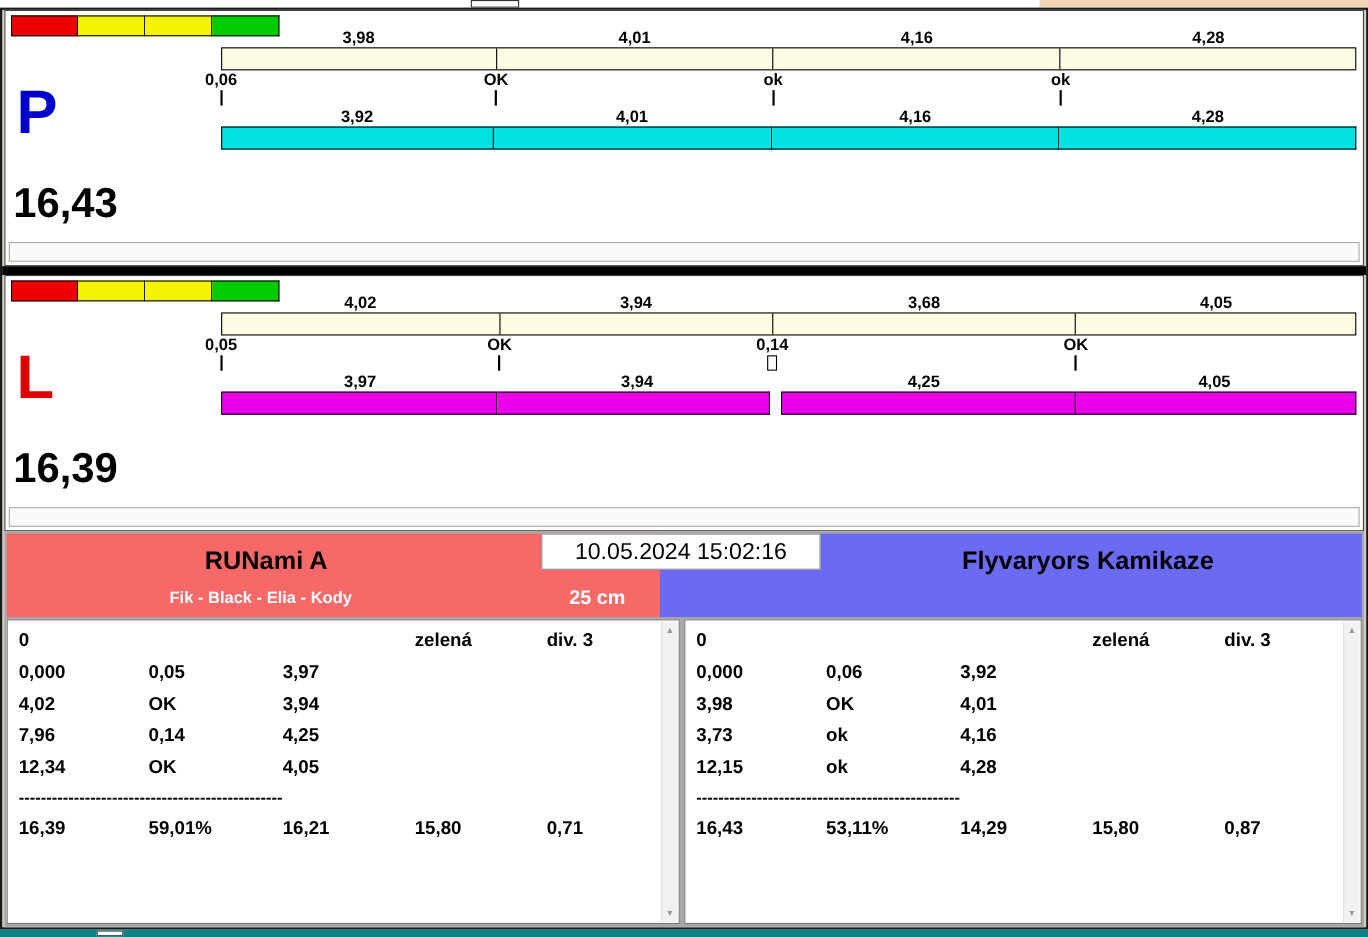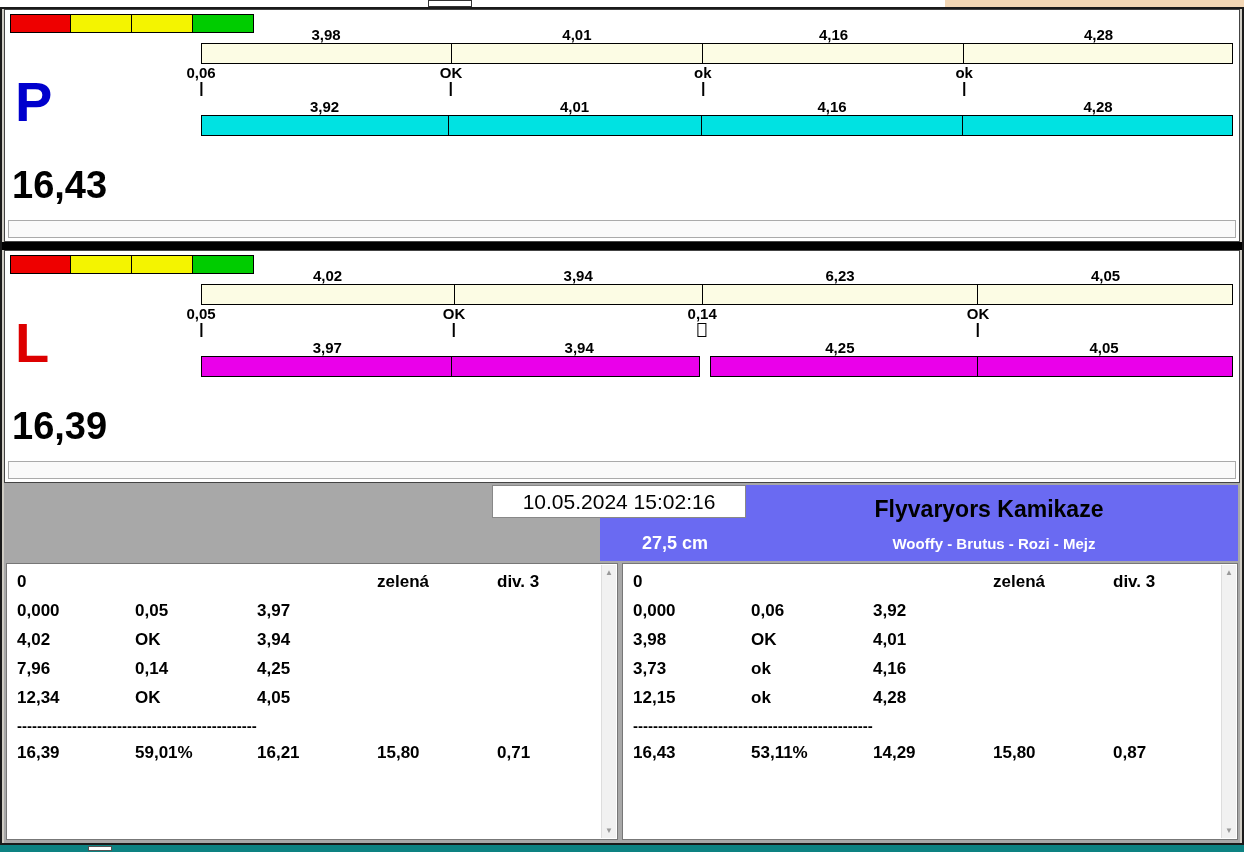--- a/index.html
+++ b/index.html
@@ -148,21 +148,21 @@
         <span class="tl" style="background-color: rgb(238, 0, 0);"></span>
         <span class="tl" style="background-color: rgb(244, 244, 0);"></span>
         <span class="tl" style="background-color: rgb(244, 244, 0);"></span>
         <span class="tl" style="background-color: rgb(0, 204, 0);"></span>
       </div>
       <div class="lane-letter" style="color: rgb(221, 0, 0);">L</div>
       <div class="bars">
         <div class="seg-labels">
           <span class="seg-label" style="flex-grow: 4.02;">4,02</span>
           <span class="seg-label" style="flex-grow: 3.94;">3,94</span>
-          <span class="seg-label" style="flex-grow: 4.38;">6,23</span>
+          <span class="seg-label" style="flex-grow: 4.38;">3,68</span>
           <span class="seg-label" style="flex-grow: 4.05;">4,05</span>
         </div>
         <div class="bar top-bar" style="background-color: rgb(252, 252, 228);">
           <span class="bar-seg" style="flex-grow: 4.02;"></span>
           <span class="bar-seg" style="flex-grow: 3.94;"></span>
           <span class="bar-seg" style="flex-grow: 4.38;"></span>
           <span class="bar-seg" style="flex-grow: 4.05;"></span>
         </div>
         <div class="marks">
           <div class="mark" style="left: 0%;">
@@ -194,27 +194,30 @@
           <span class="bar-seg gap-before" style="flex-grow: 4.25; background-color: rgb(234, 0, 234);"></span>
           <span class="bar-seg" style="flex-grow: 4.05; background-color: rgb(234, 0, 234);"></span>
         </div>
       </div>
       <div class="lane-total">16,39</div>
       <div class="lane-strip"></div>
     </div>
 
     <div class="bottom-panel">
 
+      <div class="team-header left" style="background-color: rgb(247, 105, 105);">
+        <div class="team-name">RUNami A</div>
+        <div class="team-sub">
+          <span class="dogs">Fik - Black - Elia - Kody</span>
+          <span class="jump-height">25 cm</span>
+        </div>
+      </div>
 
       <div class="team-header right" style="background-color: rgb(106, 106, 242);">
         <div class="team-name">Flyvaryors Kamikaze</div>
-        <div class="team-sub">
-          <span class="jump-height">27,5 cm</span>
-          <span class="dogs">Wooffy - Brutus - Rozi - Mejz</span>
-        </div>
       </div>
 
       <div class="timestamp-box">10.05.2024 15:02:16</div>
 
       <div class="team-table left">
         <div class="tbody">
           <div class="trow">
             <span>0</span>
             <span></span>
             <span></span>

